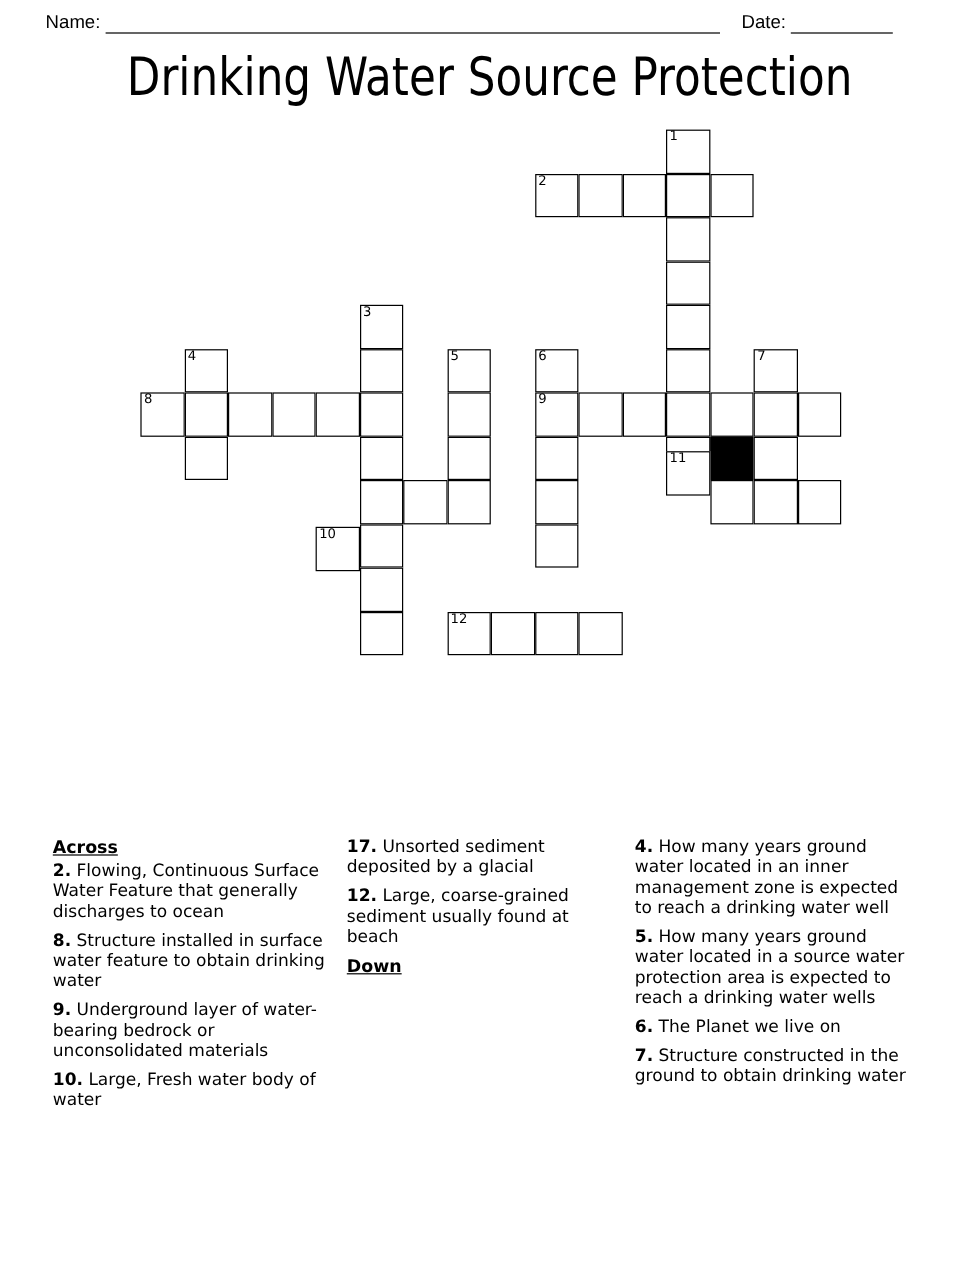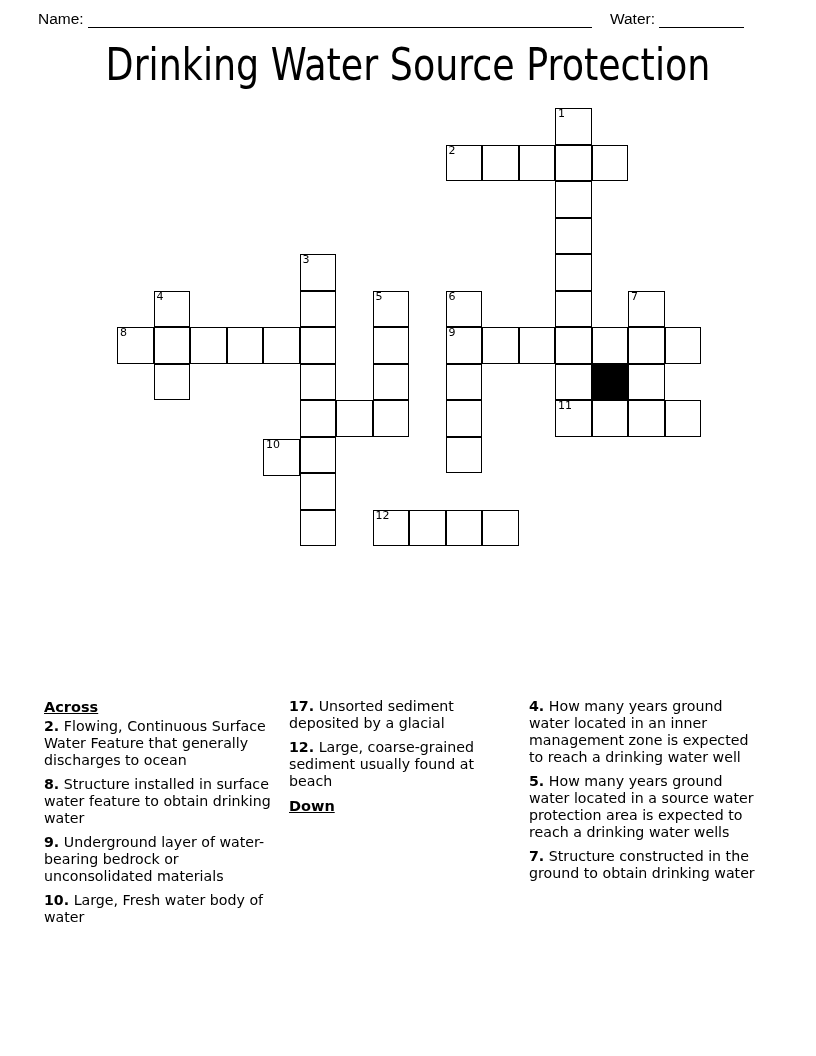--- a/index.html
+++ b/index.html
@@ -129,21 +129,21 @@
     width: 26px;
     height: 12px;
   }
 </style>
 </head>
 <body>
 
 <div id="name-date-row">
   <span class="field-label">Name:</span>
   <span class="rule" id="name-rule"></span>
-  <span class="field-label" id="date-label">Water:</span>
+  <span class="field-label" id="date-label">Date:</span>
   <span class="rule" id="date-rule"></span>
 </div>
 
 <div id="puzzle-title">Drinking Water Source Protection</div>
 
 <div id="crossword-grid">
     <div class="cell" style="left: 555px; top: 108px; width: 36.5px; height: 36.5px;">
       <span class="cell-num">1</span>
     </div>
     <div class="cell" style="left: 445.5px; top: 144.5px; width: 36.5px; height: 36.5px;">
@@ -198,21 +198,21 @@
     <div class="cell" style="left: 555px; top: 363.5px; width: 36.5px; height: 36.5px;"></div>
     <div class="cell blocked" style="left: 591.5px; top: 363.5px; width: 36.5px; height: 36.5px;"></div>
     <div class="cell" style="left: 628px; top: 363.5px; width: 36.5px; height: 36.5px;"></div>
     <div class="cell" style="left: 263px; top: 400px; width: 36.5px; height: 36.5px; margin-top: 39px;">
       <span class="cell-num">10</span>
     </div>
     <div class="cell" style="left: 299.5px; top: 400px; width: 36.5px; height: 36.5px;"></div>
     <div class="cell" style="left: 336px; top: 400px; width: 36.5px; height: 36.5px;"></div>
     <div class="cell" style="left: 372.5px; top: 400px; width: 36.5px; height: 36.5px;"></div>
     <div class="cell" style="left: 445.5px; top: 400px; width: 36.5px; height: 36.5px;"></div>
-    <div class="cell" style="left: 555px; top: 400px; width: 36.5px; height: 36.5px;">
+    <div class="cell" style="left: 555px; top: 376px; width: 36.5px; height: 36.5px;">
       <span class="cell-num">11</span>
     </div>
     <div class="cell" style="left: 591.5px; top: 400px; width: 36.5px; height: 36.5px;"></div>
     <div class="cell" style="left: 628px; top: 400px; width: 36.5px; height: 36.5px;"></div>
     <div class="cell" style="left: 664.5px; top: 400px; width: 36.5px; height: 36.5px;"></div>
     <div class="cell" style="left: 299.5px; top: 436.5px; width: 36.5px; height: 36.5px;"></div>
     <div class="cell" style="left: 445.5px; top: 436.5px; width: 36.5px; height: 36.5px;"></div>
     <div class="cell" style="left: 299.5px; top: 473px; width: 36.5px; height: 36.5px;"></div>
     <div class="cell" style="left: 299.5px; top: 509.5px; width: 36.5px; height: 36.5px;"></div>
     <div class="cell" style="left: 372.5px; top: 509.5px; width: 36.5px; height: 36.5px;">
@@ -259,17 +259,21 @@
   <div class="clue-col col-3">
     <div class="clue">
       <span class="num">4.</span>
       <span>How many years ground water located in an inner management zone is expected to reach a drinking water well</span>
     </div>
     <div class="clue">
       <span class="num">5.</span>
       <span>How many years ground water located in a source water protection area is expected to reach a drinking water wells</span>
     </div>
     <div class="clue">
+      <span class="num">6.</span>
+      <span>The Planet we live on</span>
+    </div>
+    <div class="clue">
       <span class="num">7.</span>
       <span>Structure constructed in the ground to obtain drinking water</span>
     </div>
   </div>
 </div>
 
 </body></html>

